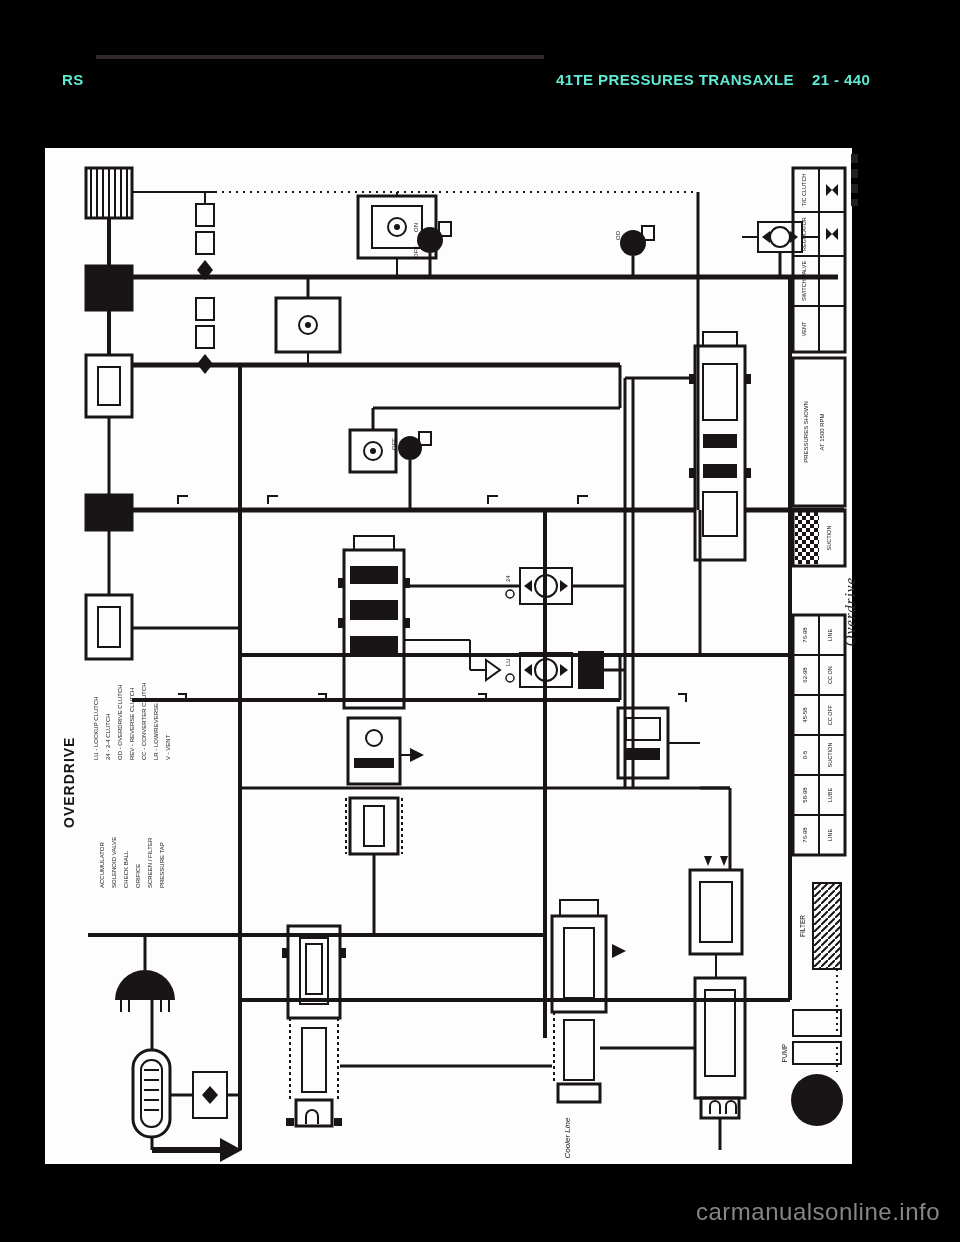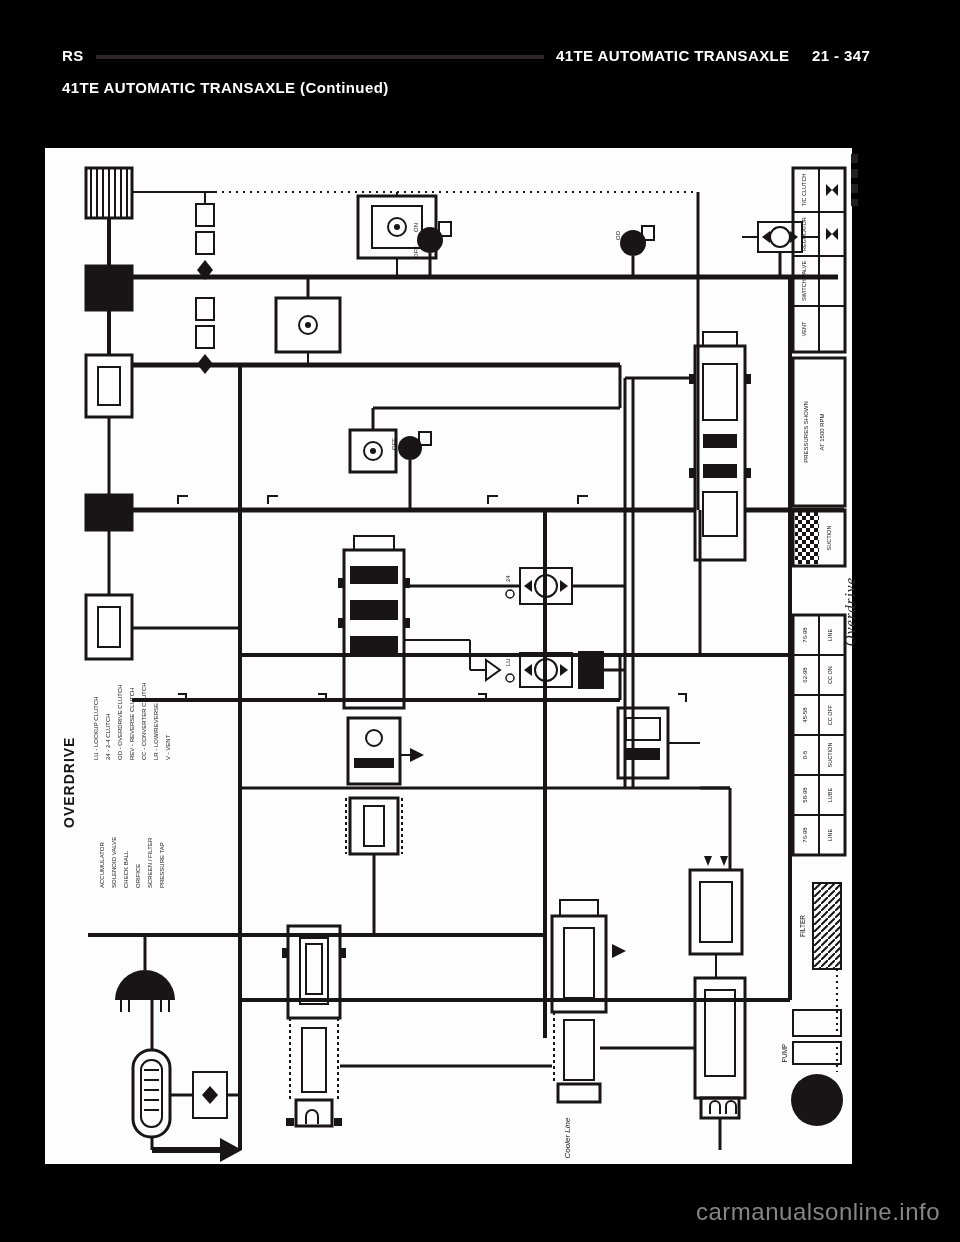--- a/index.html
+++ b/index.html
@@ -1,40 +1,39 @@
 <!DOCTYPE html>
 <html><head>
 <meta charset="utf-8">
 <style>
   html,body{margin:0;padding:0;background:#000;}
   .page{position:relative;width:960px;height:1242px;background:#000;overflow:hidden;
         font-family:"Liberation Sans",sans-serif;}
-  .hdr-text{position:absolute;color:#ffffff;font-weight:bold;font-size:15px;letter-spacing:.4px;white-space:nowrap;}
+  .hdr-text{position:absolute;color:#5eead4;font-weight:bold;font-size:15px;letter-spacing:.4px;white-space:nowrap;margin-top:24px;}
   #hdr-rule{position:absolute;left:96px;top:55px;width:448px;height:4px;background:#2e282b;}
   .paper{position:absolute;left:45px;top:148px;width:807px;height:1016px;background:#fdfdfd;}
   .paper svg{position:absolute;left:13px;top:0;}
   #edge-marks{position:absolute;left:851px;top:154px;width:7px;height:52px;
         background:repeating-linear-gradient(#241f21 0 9px,#000 9px 15px);}
   #edge-overdrive{position:absolute;left:790px;top:603px;width:120px;text-align:center;
         transform:rotate(-90deg);color:#2a2427;font-family:"Liberation Serif",serif;
         font-style:italic;font-size:15px;letter-spacing:1px;}
   #watermark{position:absolute;top:1198px;right:20px;color:#868686;font-size:24px;
         letter-spacing:.5px;text-decoration:none;}
   text{font-family:"Liberation Sans",sans-serif;}
 </style>
 </head>
 <body>
 
 <div class="page">
 
   <span class="hdr-text" style="left:62px;top:47px">RS</span>
   <div id="hdr-rule"></div>
-  <span class="hdr-text" style="left:556px;top:47px">41TE AUTOMATIC TRANSAXLE</span>
-  <span class="hdr-text" style="left:812px;top:47px">21 - 347</span>
-  <span class="hdr-text" style="left:62px;top:79px">41TE AUTOMATIC TRANSAXLE (Continued)</span>
+  <span class="hdr-text" style="left:556px;top:47px">41TE PRESSURES TRANSAXLE</span>
+  <span class="hdr-text" style="left:812px;top:47px">21 - 440</span>
 
   <div class="paper">
   <svg width="794" height="1016" viewBox="0 0 794 1016">
     <defs>
       <pattern id="vlines" width="6" height="6" patternUnits="userSpaceOnUse">
         <path d="M3 0 V6" stroke="#191415" stroke-width="2"></path>
       </pattern>
       <pattern id="checker" width="8" height="8" patternUnits="userSpaceOnUse">
         <rect width="4" height="4" fill="#191415"></rect>
             <rect x="4" y="4" width="4" height="4" fill="#191415"></rect>

